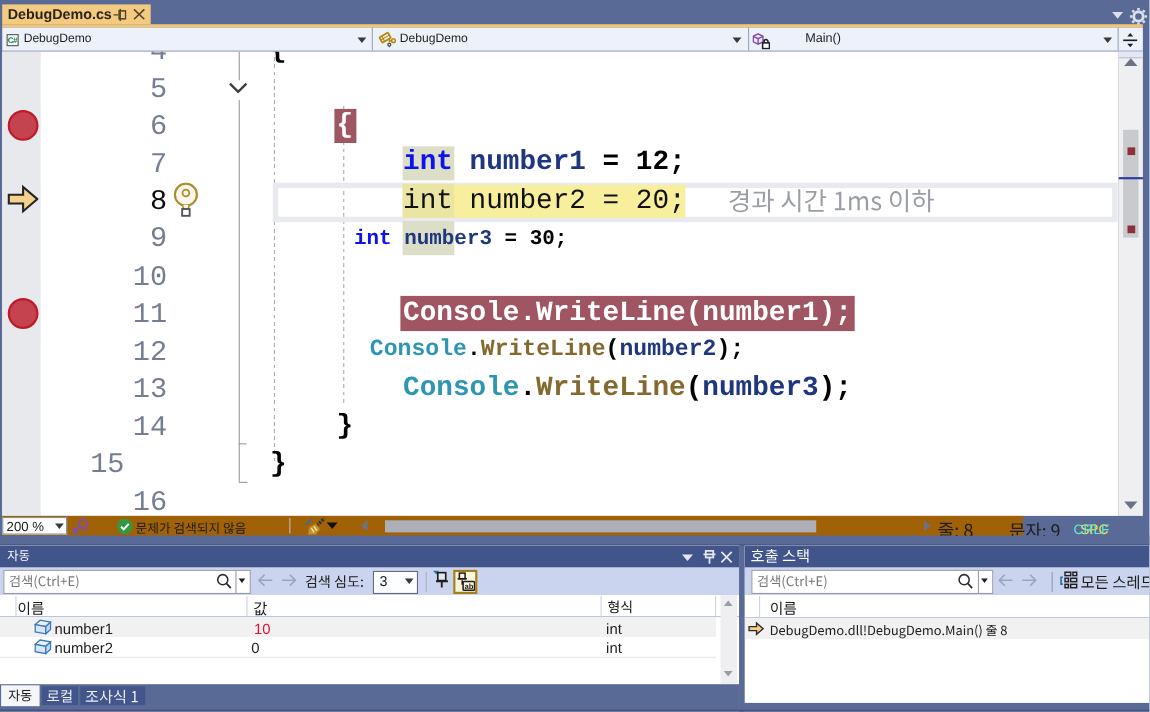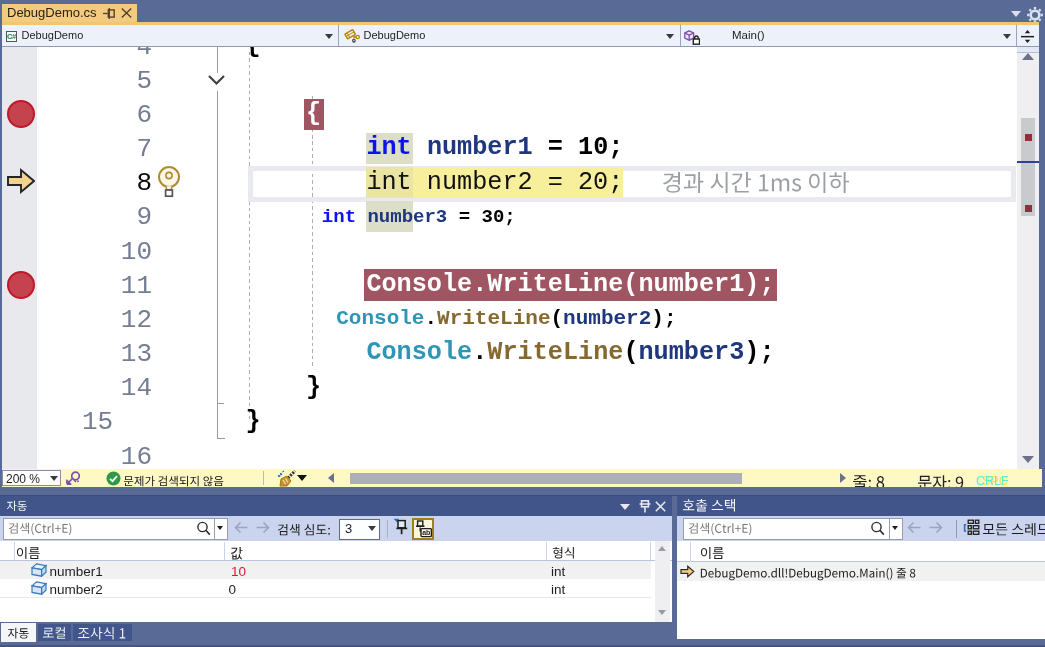--- a/index.html
+++ b/index.html
@@ -2,21 +2,21 @@
 <html><head><meta charset="utf-8"><style>
 *{margin:0;padding:0;box-sizing:border-box}
 body{width:1045px;height:647px;overflow:hidden;font-family:"Liberation Sans",sans-serif}
 #root{position:relative;width:1045px;height:647px;background:#5A6A96;overflow:hidden}
 .abs{position:absolute}
 .mono{font-family:"Liberation Mono",monospace}
 </style></head><body>
 <div id="root">
 
 <div class="abs" style="left:2px;top:4px;width:135px;height:18px;background:#F2CB81"></div>
-<div class="abs" style="left:7px;top:5px;font-size:13px;font-weight:normal;color:#2B2215">DebugDemo.cs</div>
+<div class="abs" style="left:7px;top:5px;font-size:13px;font-weight:bold;color:#2B2215">DebugDemo.cs</div>
 <svg class="abs" style="left:102.5px;top:8px" width="12" height="11" viewBox="0 0 12 11">
 <path d="M0 5.5 H4.6" stroke="#53412A" stroke-width="1.3" fill="none"></path>
 <rect x="5.3" y="1.9" width="5.9" height="7.2" fill="none" stroke="#53412A" stroke-width="1.4"></rect>
 <path d="M6.3 0 V11" stroke="#53412A" stroke-width="1.3" fill="none"></path>
     </svg>
 <svg class="abs" style="left:121px;top:8px" width="11" height="10" viewBox="0 0 11 10">
 <path d="M0.8 0.5 L10.2 9.5 M10.2 0.5 L0.8 9.5" stroke="#53412A" stroke-width="1.4" fill="none"></path>
     </svg>
 <div class="abs" style="left:1011px;top:10.5px;width:0;height:0;border-left:5.5px solid transparent;border-right:5.5px solid transparent;border-top:6.5px solid #DCE0EC"></div>
 <svg class="abs" style="left:1026.5px;top:7px" width="16" height="16" viewBox="0 0 16 16">
@@ -81,21 +81,21 @@
 <div class="abs mono" style="left:80px;top:157.4px;width:70px;text-align:right;font-size:26px;line-height:26.2px;color:#757D93">9</div>
 <div class="abs mono" style="left:80px;top:191.5px;width:70px;text-align:right;font-size:26px;line-height:26.2px;color:#757D93">10</div>
 <div class="abs mono" style="left:80px;top:225.7px;width:70px;text-align:right;font-size:26px;line-height:26.2px;color:#757D93">11</div>
 <div class="abs mono" style="left:80px;top:259.9px;width:70px;text-align:right;font-size:26px;line-height:26.2px;color:#757D93">12</div>
 <div class="abs mono" style="left:80px;top:294.0px;width:70px;text-align:right;font-size:26px;line-height:26.2px;color:#757D93">13</div>
 <div class="abs mono" style="left:80px;top:328.2px;width:70px;text-align:right;font-size:26px;line-height:26.2px;color:#757D93">14</div>
 <div class="abs mono" style="left:80px;top:362.4px;width:70px;text-align:left;font-size:26px;line-height:26.2px;color:#757D93">15</div>
 <div class="abs mono" style="left:80px;top:396.5px;width:70px;text-align:right;font-size:26px;line-height:26.2px;color:#757D93">16</div>
 <div class="abs mono" style="left:183px;top:-15.1px;font-size:25.2px;line-height:28.2px;white-space:pre;font-weight:bold;letter-spacing:0"><span style="color:#000">    {</span></div>
 <div class="abs mono" style="left:183px;top:53.2px;font-size:25.2px;line-height:28.2px;white-space:pre;font-weight:bold;letter-spacing:0"><span style="color:#fff">        {</span></div>
-<div class="abs mono" style="left:183px;top:87.4px;font-size:25.2px;line-height:28.2px;white-space:pre;font-weight:bold;letter-spacing:0">            <span style="color:#0D12F0">int</span> <span style="color:#1F377F">number1</span> <span style="color:#000">= 10;</span></div>
+<div class="abs mono" style="left:183px;top:87.4px;font-size:25.2px;line-height:28.2px;white-space:pre;font-weight:bold;letter-spacing:0">            <span style="color:#0D12F0">int</span> <span style="color:#1F377F">number1</span> <span style="color:#000">= 12;</span></div>
 <div class="abs mono" style="left:183px;top:121.6px;font-size:25.2px;line-height:28.2px;white-space:pre;font-weight:normal;letter-spacing:0">            <span style="color:#111">int number2 = 20;</span></div>
 <div class="abs mono" style="left:183px;top:155.8px;font-size:19px;line-height:28.2px;white-space:pre;font-weight:bold;letter-spacing:0">            <span style="color:#0D12F0">int</span> <span style="color:#1F377F">number3</span> <span style="color:#000">= 30;</span></div>
 <div class="abs mono" style="left:183px;top:224.1px;font-size:25.2px;line-height:28.2px;white-space:pre;font-weight:bold;letter-spacing:0">            <span style="color:#fff">Console.WriteLine(number1);</span></div>
 <div class="abs mono" style="left:183px;top:258.3px;font-size:21px;line-height:28.2px;white-space:pre;font-weight:bold;letter-spacing:0">            <span style="color:#2E96B5">Console</span><span style="color:#000">.</span><span style="color:#86692F">WriteLine</span><span style="color:#000">(</span><span style="color:#1F377F">number2</span><span style="color:#000">);</span></div>
 <div class="abs mono" style="left:183px;top:292.4px;font-size:25.2px;line-height:28.2px;white-space:pre;font-weight:bold;letter-spacing:0">            <span style="color:#2E96B5">Console</span><span style="color:#000">.</span><span style="color:#86692F">WriteLine</span><span style="color:#000">(</span><span style="color:#1F377F">number3</span><span style="color:#000">);</span></div>
 <div class="abs mono" style="left:183px;top:326.6px;font-size:25.2px;line-height:28.2px;white-space:pre;font-weight:bold;letter-spacing:0"><span style="color:#000">        }</span></div>
 <div class="abs mono" style="left:183px;top:360.8px;font-size:25.2px;line-height:28.2px;white-space:pre;font-weight:bold;letter-spacing:0"><span style="color:#000">    }</span></div>
 <div style="position:absolute;left:660.0px;top:124.0px;width:188px;height:23px"><svg width="188.10" height="23.03" viewBox="0.36 -19.20 179.15 21.93">
           <path d="M10.62380322265625 -14.524425781249999H15.948662597656249V-13.04555419921875H10.62380322265625ZM10.4429638671875 -10.39062255859375H15.812921630859375V-8.8897509765625H10.4429638671875ZM15.631636474609374 -18.178829345703125H17.464498046875V-6.267596435546874H15.631636474609374ZM9.411781005859375 -16.697793212890623H11.357285156249999Q11.357285156249999 -14.137865478515625 10.239798217773437 -12.098352416992189Q9.122311279296875 -10.05883935546875 7.047601440429688 -8.591549194335936Q4.9728916015625 -7.124259033203124 2.101222900390625 -6.2662590332031245L1.3631083984374999 -7.723130615234375Q3.90059033203125 -8.468488037109374 5.7028232421875 -9.664622558593749Q7.50505615234375 -10.860757080078125 8.458418579101561 -12.441668701171874Q9.411781005859375 -14.022580322265624 9.411781005859375 -15.895429687499998ZM2.3814919433593746 -16.697793212890623H10.658331298828124V-15.196921630859373H2.3814919433593746ZM10.999347412109374 -6.0486948242187495Q13.01740966796875 -6.0486948242187495 14.487342407226562 -5.587793212890625Q15.957275146484374 -5.1268916015625 16.763466918945312 -4.272958862304687Q17.56965869140625 -3.4190261230468746 17.56965869140625 -2.21980322265625Q17.56965869140625 -1.020580322265625 16.763466918945312 -0.16664758300781246Q15.957275146484374 0.68728515625 14.487342407226562 1.1524769287109375Q13.01740966796875 1.617668701171875 10.999347412109374 1.617668701171875Q8.989865478515625 1.617668701171875 7.508932739257812 1.1524769287109375Q6.028 0.68728515625 5.2175180664062495 -0.16664758300781246Q4.407036132812499 -1.020580322265625 4.407036132812499 -2.21980322265625Q4.407036132812499 -3.4190261230468746 5.2175180664062495 -4.272958862304687Q6.028 -5.1268916015625 7.508932739257812 -5.587793212890625Q8.989865478515625 -6.0486948242187495 10.999347412109374 -6.0486948242187495ZM10.999347412109374 -4.604144531249999Q9.541855468749999 -4.604144531249999 8.468042236328124 -4.314077270507812Q7.39422900390625 -4.024010009765624 6.801773193359375 -3.4975541992187495Q6.2093173828124995 -2.9710983886718747 6.2093173828124995 -2.21980322265625Q6.2093173828124995 -1.481927734375 6.801773193359375 -0.944471923828125Q7.39422900390625 -0.40701611328125 8.468042236328124 -0.12123901367187499Q9.541855468749999 0.1645380859375 10.999347412109374 0.1645380859375Q12.465419677734374 0.1645380859375 13.528232910156248 -0.12123901367187499Q14.591046142578124 -0.40701611328125 15.183501953124999 -0.944471923828125Q15.775957763671874 -1.481927734375 15.775957763671874 -2.21980322265625Q15.775957763671874 -2.9710983886718747 15.183501953124999 -3.4975541992187495Q14.591046142578124 -4.024010009765624 13.528232910156248 -4.314077270507812Q12.465419677734374 -4.604144531249999 10.999347412109374 -4.604144531249999Z M22.235170654296873 -16.01469482421875H31.225242919921875V-14.522403564453125H22.235170654296873ZM25.340672607421872 -10.324829345703124H27.139212890624997V-3.588642578125H25.340672607421872ZM30.47480712890625 -16.01469482421875H32.26850805664063V-14.938652587890624Q32.26850805664063 -13.726662597656249 32.19579821777344 -11.767015014648436Q32.123088378906246 -9.807367431640625 31.69166870117187 -7.038455810546875L29.8882890625 -7.19883935546875Q30.329387451171876 -9.8894296875 30.402097290039062 -11.812336303710937Q30.47480712890625 -13.735242919921875 30.47480712890625 -14.938652587890624ZM34.769439697265625 -18.192249023437498H36.58030126953125V1.705668701171875H34.769439697265625ZM36.087927734375 -9.872953857421875H39.76412451171875V-8.32434130859375H36.087927734375ZM21.356714843749998 -2.630082275390625 21.137813232421873 -4.16637353515625Q22.93323291015625 -4.179793212890624 25.054362426757812 -4.212793212890625Q27.175491943359372 -4.245793212890625 29.35833129882812 -4.373503051757812Q31.54117065429687 -4.501212890624999 33.55659033203125 -4.743212890624999L33.652072265624994 -3.3904035644531247Q31.584072265624997 -3.0652429199218747 29.41652307128906 -2.9026625976562497Q27.248973876953123 -2.7400822753906247 25.187134521484374 -2.6917921142578125Q23.125295166015622 -2.643501953125 21.356714843749998 -2.630082275390625Z M51.747501953124996 -16.468114501953124H53.260694824218746V-12.910737060546873Q53.260694824218746 -11.18790771484375 52.829498046874996 -9.580689819335937Q52.398301269531245 -7.973471923828124 51.61807336425781 -6.576575317382812Q50.83784545898437 -5.1796787109375 49.7920733642578 -4.1092640380859375Q48.746301269531244 -3.0388493652343747 47.52198999023437 -2.425046142578125L46.398206787109366 -3.928560302734375Q47.51471484374999 -4.45062255859375 48.48458532714843 -5.388814331054688Q49.45445581054687 -6.327006103515624 50.182652587890615 -7.533488037109375Q50.91084936523437 -8.739969970703125 51.32917565917968 -10.1200322265625Q51.747501953124996 -11.500094482421874 51.747501953124996 -12.910737060546873ZM52.057491943359366 -16.468114501953124H53.562104492187494V-12.910737060546873Q53.562104492187494 -11.539255126953124 53.971850463867185 -10.220353515625Q54.38159643554687 -8.901451904296874 55.11463256835937 -7.729840454101561Q55.84766870117187 -6.558229003906249 56.81137854003906 -5.668327392578124Q57.77508837890625 -4.778425781249999 58.874435791015614 -4.26494384765625L57.78123291015624 -2.8054296874999998Q56.56924291992187 -3.3972329101562497 55.53205114746093 -4.423647583007812Q54.49485937499999 -5.4500622558593745 53.714082275390616 -6.792508056640624Q52.93330517578124 -8.134953857421875 52.495398559570305 -9.69630126953125Q52.057491943359366 -11.257648681640624 52.057491943359366 -12.910737060546873ZM60.95757421875 -18.200829345703124H62.77701611328124V1.7314096679687498H60.95757421875Z M80.3492529296875 -18.183668701171875H82.18211450195312V-3.651347412109375H80.3492529296875ZM81.61670483398437 -12.1554619140625H85.11844580078125V-10.628849365234375H81.61670483398437ZM74.91700390624999 -16.64740966796875H76.84908837890625Q76.84908837890625 -14.074062255859374 75.71069982910156 -11.981968872070311Q74.57231127929687 -9.88987548828125 72.48957031249999 -8.359005004882812Q70.40682934570312 -6.828134521484374 67.542642578125 -5.916455810546875L66.76646582031249 -7.395327392578125Q69.27930517578125 -8.18094384765625 71.10672985839844 -9.432078369140624Q72.93415454101562 -10.683212890624999 73.92557922363281 -12.312414672851562Q74.91700390624999 -13.941616455078124 74.91700390624999 -15.849885498046874ZM67.5831083984375 -16.64740966796875H75.84652807617186V-15.146538085937499H67.5831083984375ZM69.7804658203125 -0.22881933593749998H83.057927734375V1.27205224609375H69.7804658203125ZM69.7804658203125 -5.125347412109375H71.59990771484375V0.371357421875H69.7804658203125Z M92.76013452148436 0.0V-1.6784157714843748H96.35691162109374V-13.695190673828124H93.4771083984375V-14.987937744140623Q94.55555419921873 -15.176259033203124 95.36306726074217 -15.46116064453125Q96.17058032226561 -15.746062255859375 96.81386547851561 -16.135026123046874H98.35389770507811V-1.6784157714843748H101.59713061523436V0.0Z M105.05284936523435 0.0V-11.954373535156249H106.69958642578123L106.8916486816406 -10.209337402343749H106.94422900390623Q107.7276486816406 -11.05985546875 108.6613273925781 -11.654404663085938Q109.5950061035156 -12.248953857421874 110.66971093749999 -12.248953857421874Q112.04822900390623 -12.248953857421874 112.81955029296873 -11.640435791015625Q113.59087158203123 -11.031917724609375 113.95409448242185 -9.966239013671874Q114.9022912597656 -10.976694824218749 115.85984045410154 -11.61282434082031Q116.81738964843748 -12.248953857421874 117.91035351562498 -12.248953857421874Q119.74163867187498 -12.248953857421874 120.63637963867185 -11.052699829101563Q121.53112060546873 -9.85644580078125 121.53112060546873 -7.569544189453125V0.0H119.53413452148436V-7.313678710937499Q119.53413452148436 -8.987429687499999 118.99183935546873 -9.744662597656248Q118.4495441894531 -10.501895507812499 117.29895385742185 -10.501895507812499Q116.61256030273435 -10.501895507812499 115.87842578124997 -10.045729858398436Q115.14429125976561 -9.589564208984374 114.29047802734374 -8.668652587890625V0.0H112.29349194335936V-7.313678710937499Q112.29349194335936 -8.987429687499999 111.75361645507812 -9.744662597656248Q111.21374096679686 -10.501895507812499 110.0631506347656 -10.501895507812499Q109.39017675781248 -10.501895507812499 108.63591271972655 -10.045729858398436Q107.88164868164061 -9.589564208984374 107.06325512695311 -8.668652587890625V0.0Z M128.5475441894531 0.29458032226562497Q127.28386547851561 0.29458032226562497 126.11148193359372 -0.18270983886718747Q124.93909838867185 -0.6599999999999999 124.09187548828123 -1.358062255859375L125.07837353515623 -2.6996486816406247Q125.85585546874998 -2.075068359375 126.69724401855467 -1.6736798095703125Q127.53863256835936 -1.2722912597656248 128.60870483398435 -1.2722912597656248Q129.79471484374997 -1.2722912597656248 130.38155920410153 -1.8181044921875Q130.9684035644531 -2.363917724609375 130.9684035644531 -3.147989990234375Q130.9684035644531 -3.7635441894531247 130.5627248535156 -4.17516064453125Q130.1570461425781 -4.586777099609375 129.52465759277342 -4.878165649414062Q128.89226904296873 -5.16955419921875 128.22742968749998 -5.41155419921875Q127.39891162109373 -5.732973876953125 126.60152307128905 -6.141295166015625Q125.80413452148436 -6.549616455078125 125.27987548828123 -7.204227905273437Q124.75561645507811 -7.858839355468749 124.75561645507811 -8.866Q124.75561645507811 -9.825865478515624 125.24654919433593 -10.58937854003906Q125.73748193359373 -11.352891601562499 126.65873596191403 -11.800922729492186Q127.57998999023435 -12.248953857421874 128.87095385742185 -12.248953857421874Q129.98262255859373 -12.248953857421874 130.9350061035156 -11.854601440429686Q131.88738964843748 -11.4602490234375 132.57203222656247 -10.897927734375L131.61237353515622 -9.626082275390624Q130.9974719238281 -10.083242919921874 130.34176208496092 -10.38266259765625Q129.68605224609374 -10.682082275390623 128.89559643554685 -10.682082275390623Q127.7573273925781 -10.682082275390623 127.21690270996092 -10.16926904296875Q126.67647802734373 -9.656455810546875 126.67647802734373 -8.961481933593749Q126.67647802734373 -8.3996064453125 127.03573706054686 -8.030119506835938Q127.39499609374998 -7.660632568359374 127.9919649658203 -7.402244018554687Q128.5889338378906 -7.14385546875 129.25377319335936 -6.888435791015625Q129.91487158203122 -6.641596435546875 130.55826013183594 -6.35801611328125Q131.20164868164062 -6.074435791015625 131.72590771484374 -5.67469482421875Q132.25016674804687 -5.274953857421875 132.5697159423828 -4.696793212890625Q132.88926513671873 -4.1186325683593745 132.88926513671873 -3.260632568359375Q132.88926513671873 -2.2910883789062497 132.38920288085936 -1.4768654785156248Q131.88914062499998 -0.6626425781249999 130.92872595214843 -0.18403112792968748Q129.96831127929687 0.29458032226562497 128.5475441894531 0.29458032226562497Z M154.17157421874998 -18.200829345703124H155.99101611328123V1.7314096679687498H154.17157421874998ZM145.50051806640624 -16.66237353515625Q146.97716064453124 -16.66237353515625 148.11709338378904 -15.809762084960937Q149.25702612304687 -14.957150634765624 149.904927734375 -13.39921789550781Q150.55282934570312 -11.841285156249999 150.55282934570312 -9.727740966796874Q150.55282934570312 -7.605616455078125 149.904927734375 -6.0433935546874995Q149.25702612304687 -4.481170654296875 148.11709338378904 -3.6285592041015624Q146.97716064453124 -2.77594775390625 145.50051806640624 -2.77594775390625Q144.0372951660156 -2.77594775390625 142.8906525878906 -3.6285592041015624Q141.74401000976562 -4.481170654296875 141.09610839843748 -6.0433935546874995Q140.44820678710937 -7.605616455078125 140.44820678710937 -9.727740966796874Q140.44820678710937 -11.841285156249999 141.09610839843748 -13.39921789550781Q141.74401000976562 -14.957150634765624 142.8906525878906 -15.809762084960937Q144.0372951660156 -16.66237353515625 145.50051806640624 -16.66237353515625ZM145.50051806640624 -15.025315185546875Q144.52702612304685 -15.025315185546875 143.78563256835935 -14.37302001953125Q143.04423901367187 -13.720724853515625 142.62591271972656 -12.5307509765625Q142.20758642578124 -11.340777099609374 142.20758642578124 -9.727740966796874Q142.20758642578124 -8.114704833984375 142.62591271972656 -6.91373095703125Q143.04423901367187 -5.712757080078124 143.78563256835935 -5.0561717529296875Q144.52702612304685 -4.39958642578125 145.50051806640624 -4.39958642578125Q146.4740100097656 -4.39958642578125 147.2154035644531 -5.0561717529296875Q147.95679711914062 -5.712757080078124 148.37512341308593 -6.91373095703125Q148.79344970703124 -8.114704833984375 148.79344970703124 -9.727740966796874Q148.79344970703124 -11.340777099609374 148.37512341308593 -12.5307509765625Q147.95679711914062 -13.720724853515625 147.2154035644531 -14.37302001953125Q146.4740100097656 -15.025315185546875 145.50051806640624 -15.025315185546875Z M173.43763647460938 -18.183668701171875H175.26191772460936V1.7142490234374999H173.43763647460938ZM174.8322490234375 -10.011337402343749H178.50844580078123V-8.48098388671875H174.8322490234375ZM159.85265258789062 -15.011275146484374H171.58393774414063V-13.518983886718749H159.85265258789062ZM165.8141033935547 -11.874062255859375Q167.21561645507813 -11.874062255859375 168.30725903320314 -11.285450805664063Q169.3989016113281 -10.69683935546875 170.02238354492187 -9.675486938476563Q170.64586547851562 -8.654134521484375 170.64586547851562 -7.305201782226562Q170.64586547851562 -5.956269042968749 170.02238354492187 -4.923916625976562Q169.3989016113281 -3.891564208984375 168.3081002412684 -3.30966259765625Q167.21729887120864 -2.727760986328125 165.80981323242187 -2.727760986328125Q164.41259033203124 -2.727760986328125 163.31665759277342 -3.30966259765625Q162.2207248535156 -3.891564208984375 161.59053308105467 -4.923916625976562Q160.96034130859374 -5.956269042968749 160.96034130859374 -7.305201782226562Q160.96034130859374 -8.654134521484375 161.59053308105467 -9.675486938476563Q162.2207248535156 -10.69683935546875 163.31665759277342 -11.285450805664063Q164.41259033203124 -11.874062255859375 165.8141033935547 -11.874062255859375ZM165.80981323242187 -10.356030029296875Q164.91574096679688 -10.356030029296875 164.20734741210936 -9.966413574218748Q163.49895385742187 -9.576797119140624 163.09833740234376 -8.889082275390624Q162.69772094726562 -8.201367431640625 162.69772094726562 -7.305201782226562Q162.69772094726562 -6.4090361328125 163.09833740234376 -5.717031127929687Q163.49895385742187 -5.0250261230468745 164.20734741210936 -4.63540966796875Q164.91574096679688 -4.245793212890625 165.80981323242187 -4.245793212890625Q166.70388549804687 -4.245793212890625 167.40556921386718 -4.63540966796875Q168.1072529296875 -5.0250261230468745 168.50786938476563 -5.717031127929687Q168.90848583984373 -6.4090361328125 168.90848583984373 -7.305201782226562Q168.90848583984373 -8.201367431640625 168.50786938476563 -8.889082275390624Q168.1072529296875 -9.576797119140624 167.40377333246275 -9.966413574218748Q166.700293735238 -10.356030029296875 165.80981323242187 -10.356030029296875ZM164.85983325195312 -17.943865478515622H166.69269482421873V-14.33476708984375H164.85983325195312Z" fill="#9B9EA3"></path>
         </svg></div>
@@ -113,21 +113,21 @@
 </div>
 <div class="abs" style="left:1017px;top:47px;width:22px;height:422px;background:#EFEFF2">
 <div class="abs" style="left:0;top:0;width:22px;height:6px;background:#E4E8F4;border-bottom:1px solid #B8C0D8"></div>
 <div class="abs" style="left:5px;top:6px;width:0;height:0;border-left:6px solid transparent;border-right:6px solid transparent;border-bottom:7px solid #6A7288"></div>
 <div class="abs" style="left:5px;top:409px;width:0;height:0;border-left:6px solid transparent;border-right:6px solid transparent;border-top:7px solid #6A7288"></div>
 <div class="abs" style="left:4px;top:71px;width:14px;height:98px;background:#C9CACE"></div>
 <div class="abs" style="left:8px;top:87px;width:7px;height:7px;background:#8E2F3C"></div>
 <div class="abs" style="left:8px;top:158px;width:7px;height:7px;background:#8E2F3C"></div>
 <div class="abs" style="left:0;top:113.5px;width:22px;height:2.5px;background:#2F3EA0"></div>
 </div>
-<div class="abs" style="left:2px;top:469px;width:1040px;height:18px;background:#fef9c3;overflow:hidden">
+<div class="abs" style="left:2px;top:469px;width:928px;height:18px;background:#a16207;overflow:hidden">
 <div class="abs" style="left:0px;top:1px;width:59px;height:16px;background:#fff;border:1px solid #8A8F98"></div>
 <div class="abs" style="left:4px;top:2.5px;font-size:12px;color:#1E1E1E">200 %</div>
 <div class="abs" style="left:48px;top:7px;width:0;height:0;border-left:4px solid transparent;border-right:4px solid transparent;border-top:5px solid #3A3A3A"></div>
 <svg class="abs" style="left:64px;top:2px" width="15" height="14" viewBox="0 0 15 14">
 <circle cx="9.5" cy="5" r="3.8" fill="none" stroke="#7B4FB5" stroke-width="1.7"></circle>
 <path d="M1.5 12.5 L6.5 7.5 M1 9.5 C0.5 11 0.5 12 1.5 13 C2.5 13.5 3.5 13.5 4.5 13 L3 11.5 Z" stroke="#7B4FB5" stroke-width="1.7" fill="none"></path>
 <path d="M8 9 L10 11 M11.5 9.5 L12.5 11" stroke="#7B4FB5" stroke-width="1.5" fill="none"></path>
       </svg>
 <svg class="abs" style="left:103.5px;top:2px" width="15" height="15" viewBox="0 0 15 15">
 <circle cx="7.5" cy="7.5" r="7" fill="#2E9B44"></circle>

